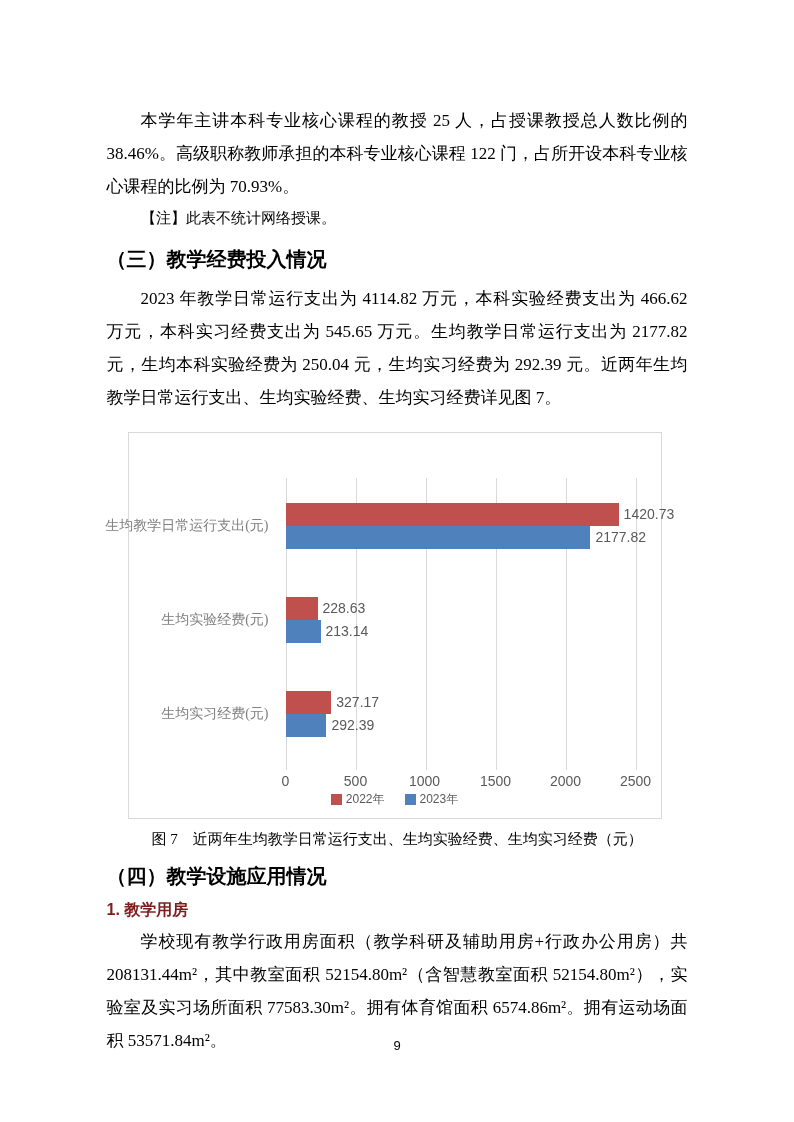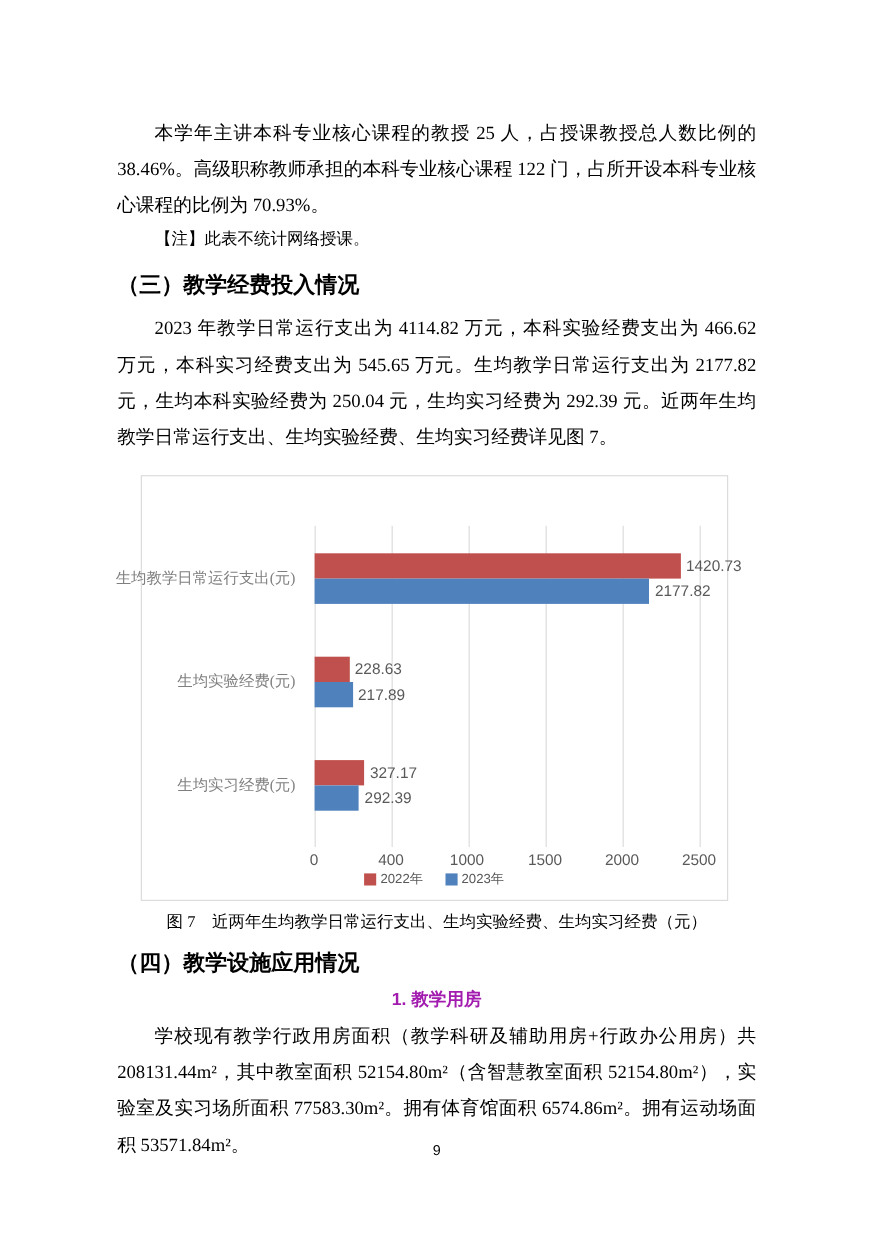--- a/index.html
+++ b/index.html
@@ -25,21 +25,21 @@
     text-indent:2.3em; color:#000;
   }
   h2.sec {
     font-family:"Liberation Sans", sans-serif;
     font-weight:bold; font-size:20px; line-height:26px;
     margin:13px 0 10px 0; color:#000;
   }
   h3.sub {
     font-family:"Liberation Sans", sans-serif;
     font-weight:bold; font-size:16px; line-height:22px;
-    margin:6px 0 4px 0; color:#a21caf;text-align:center;
+    margin:6px 0 4px 0; color:#7f1d1d;
   }
   
   .chart-box {
     position:relative;
     width:534px; height:387px;
     margin:18px 0 0 21px;
     border:1px solid #d9d9d9;
     background:#ffffff;
     font-family:"Liberation Sans", sans-serif;
   }
@@ -99,28 +99,28 @@
         <div class="gridline" style="left: 507px; top: 45px; height: 292px;"></div>
         <div class="cat-label" style="top: 70px;">生均教学日常运行支出(元)</div>
         <div class="bar" style="left: 157px; top: 70px; width: 333.124px; background: rgb(192, 80, 77);"></div>
         <div class="bar-label" style="left: 495.124px; top: 70px;">1420.73</div>
         <div class="bar" style="left: 157px; top: 93px; width: 304.895px; background: rgb(79, 129, 189);"></div>
         <div class="bar-label" style="left: 466.895px; top: 93px;">2177.82</div>
         <div class="cat-label" style="top: 164px;">生均实验经费(元)</div>
         <div class="bar" style="left: 157px; top: 164px; width: 32.0082px; background: rgb(192, 80, 77);"></div>
         <div class="bar-label" style="left: 194.008px; top: 164px;">228.63</div>
         <div class="bar" style="left: 157px; top: 187px; width: 35.0056px; background: rgb(79, 129, 189);"></div>
-        <div class="bar-label" style="left: 197.006px; top: 187px;">217.89</div>
+        <div class="bar-label" style="left: 197.006px; top: 187px;">213.14</div>
         <div class="cat-label" style="top: 258px;">生均实习经费(元)</div>
         <div class="bar" style="left: 157px; top: 258px; width: 45.8038px; background: rgb(192, 80, 77);"></div>
         <div class="bar-label" style="left: 207.804px; top: 258px;">327.17</div>
         <div class="bar" style="left: 157px; top: 281px; width: 40.9346px; background: rgb(79, 129, 189);"></div>
         <div class="bar-label" style="left: 202.935px; top: 281px;">292.39</div>
         <div class="x-label" style="left: 127px; top: 340px;">0</div>
-        <div class="x-label" style="left: 197px; top: 340px;">400</div>
+        <div class="x-label" style="left: 197px; top: 340px;">500</div>
         <div class="x-label" style="left: 266px; top: 340px;">1000</div>
         <div class="x-label" style="left: 337px; top: 340px;">1500</div>
         <div class="x-label" style="left: 407px; top: 340px;">2000</div>
         <div class="x-label" style="left: 477px; top: 340px;">2500</div>
         <div class="legend">
           <div class="legend-item">
             <span class="legend-swatch" style="background: rgb(192, 80, 77);"></span>
             <span class="legend-text">2022年</span>
           </div>
           <div class="legend-item">

